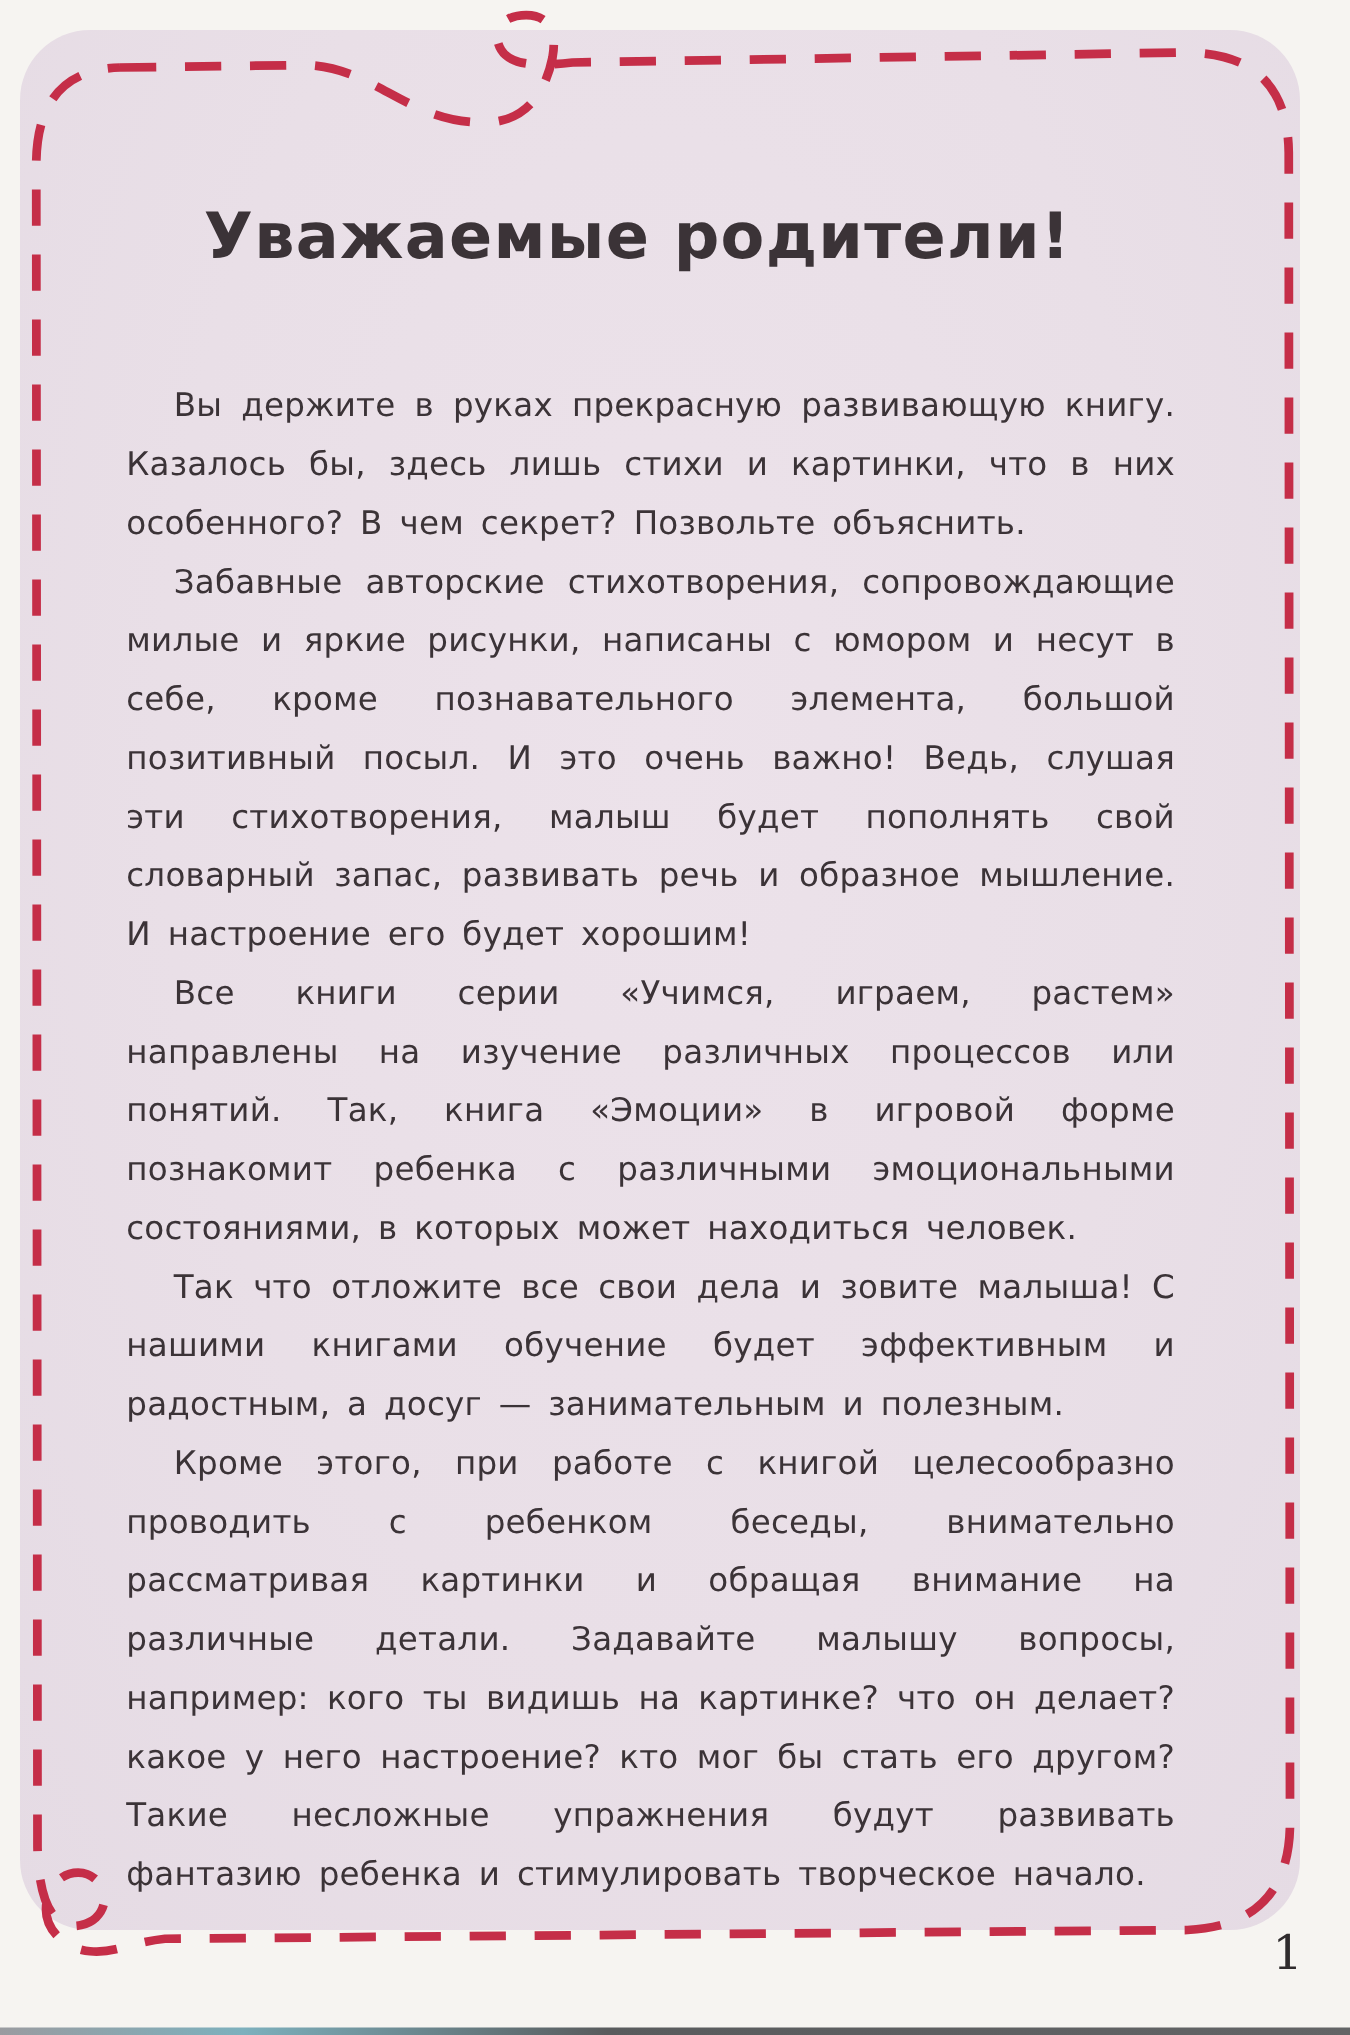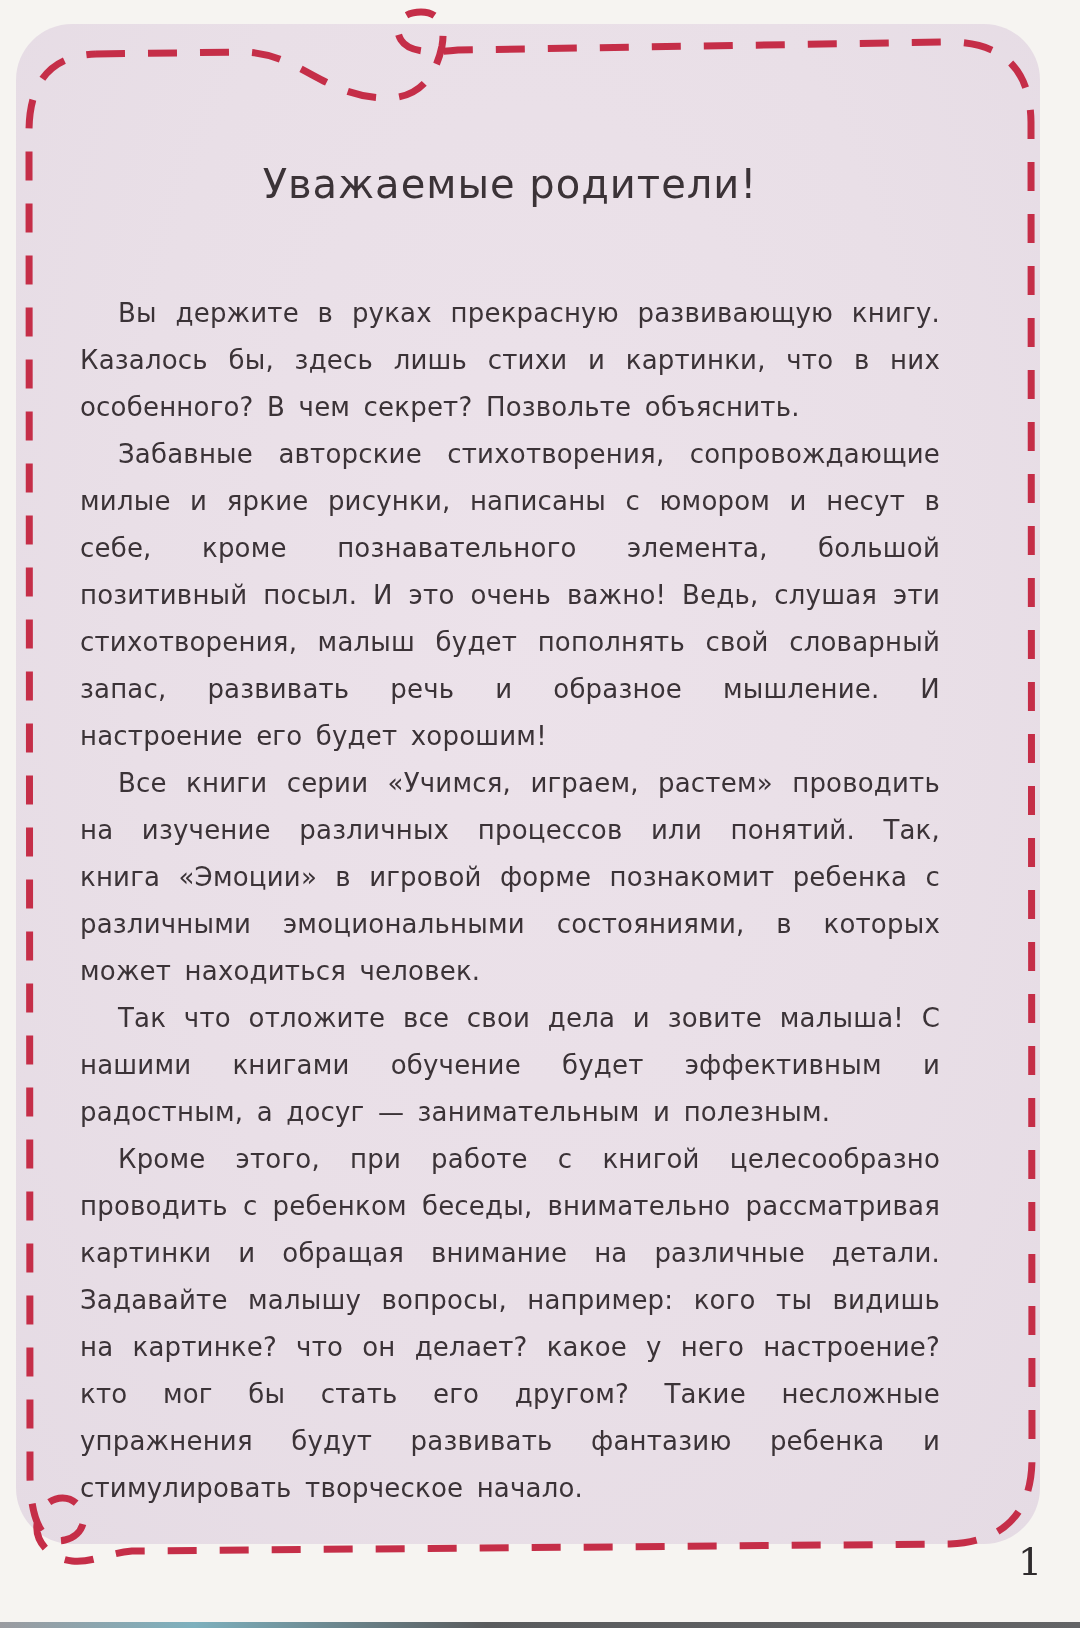--- a/index.html
+++ b/index.html
@@ -39,30 +39,31 @@
   }
   .content{
     position:absolute;
     left:80px;top:148px;
     width:860px;
   }
   h1.title{
     margin:0;
     padding:14px 0 0 0;
     text-align:center;
-    font-size:40px;
+    font-size:51px;
     line-height:1.1;
-    font-weight:normal;
+    font-weight:bold;
     letter-spacing:1px;
     color:var(--ink);
     font-family:"DejaVu Sans",sans-serif;
   }
   .bodytext{
     margin-top:84px;
     color:var(--ink);
+    margin-left:21px;
   }
   .bodytext p{
     margin:0;
     font-size:26px;
     line-height:47px;
     text-align:justify;
     text-indent:38px;
     word-spacing:5px;
     letter-spacing:0.2px;
   }
@@ -109,21 +110,21 @@
     L 29 132
     Q 29 56 96 54
   "></path>
 </svg>
 
 <div class="content">
   <h1 class="title">Уважаемые родители!</h1>
   <div class="bodytext">
     <p>Вы держите в руках прекрасную развивающую книгу. Казалось бы, здесь лишь стихи и картинки, что в них особенного? В чем секрет? Позвольте объяснить.</p>
     <p>Забавные авторские стихотворения, сопровождающие милые и яркие рисунки, написаны с юмором и несут в себе, кроме познавательного элемента, большой позитивный посыл. И это очень важно! Ведь, слушая эти стихотворения, малыш будет пополнять свой словарный запас, развивать речь и образное мышление. И настроение его будет хорошим!</p>
-    <p>Все книги серии «Учимся, играем, растем» проводить на изучение различных процессов или понятий. Так, книга «Эмоции» в игровой форме познакомит ребенка с различными эмоциональными состояниями, в которых может находиться человек.</p>
+    <p>Все книги серии «Учимся, играем, растем» направлены на изучение различных процессов или понятий. Так, книга «Эмоции» в игровой форме познакомит ребенка с различными эмоциональными состояниями, в которых может находиться человек.</p>
     <p>Так что отложите все свои дела и зовите малыша! С нашими книгами обучение будет эффективным и радостным, а досуг — занимательным и полезным.</p>
     <p>Кроме этого, при работе с книгой целесообразно проводить с ребенком беседы, внимательно рассматривая картинки и обращая внимание на различные детали. Задавайте малышу вопросы, например: кого ты видишь на картинке? что он делает? какое у него настроение? кто мог бы стать его другом? Такие несложные упражнения будут развивать фантазию ребенка и стимулировать творческое начало.</p>
   </div>
 </div>
 
 <div class="pagenum">1</div>
 
 <div class="scan-edge"></div>
 
 </body></html>

